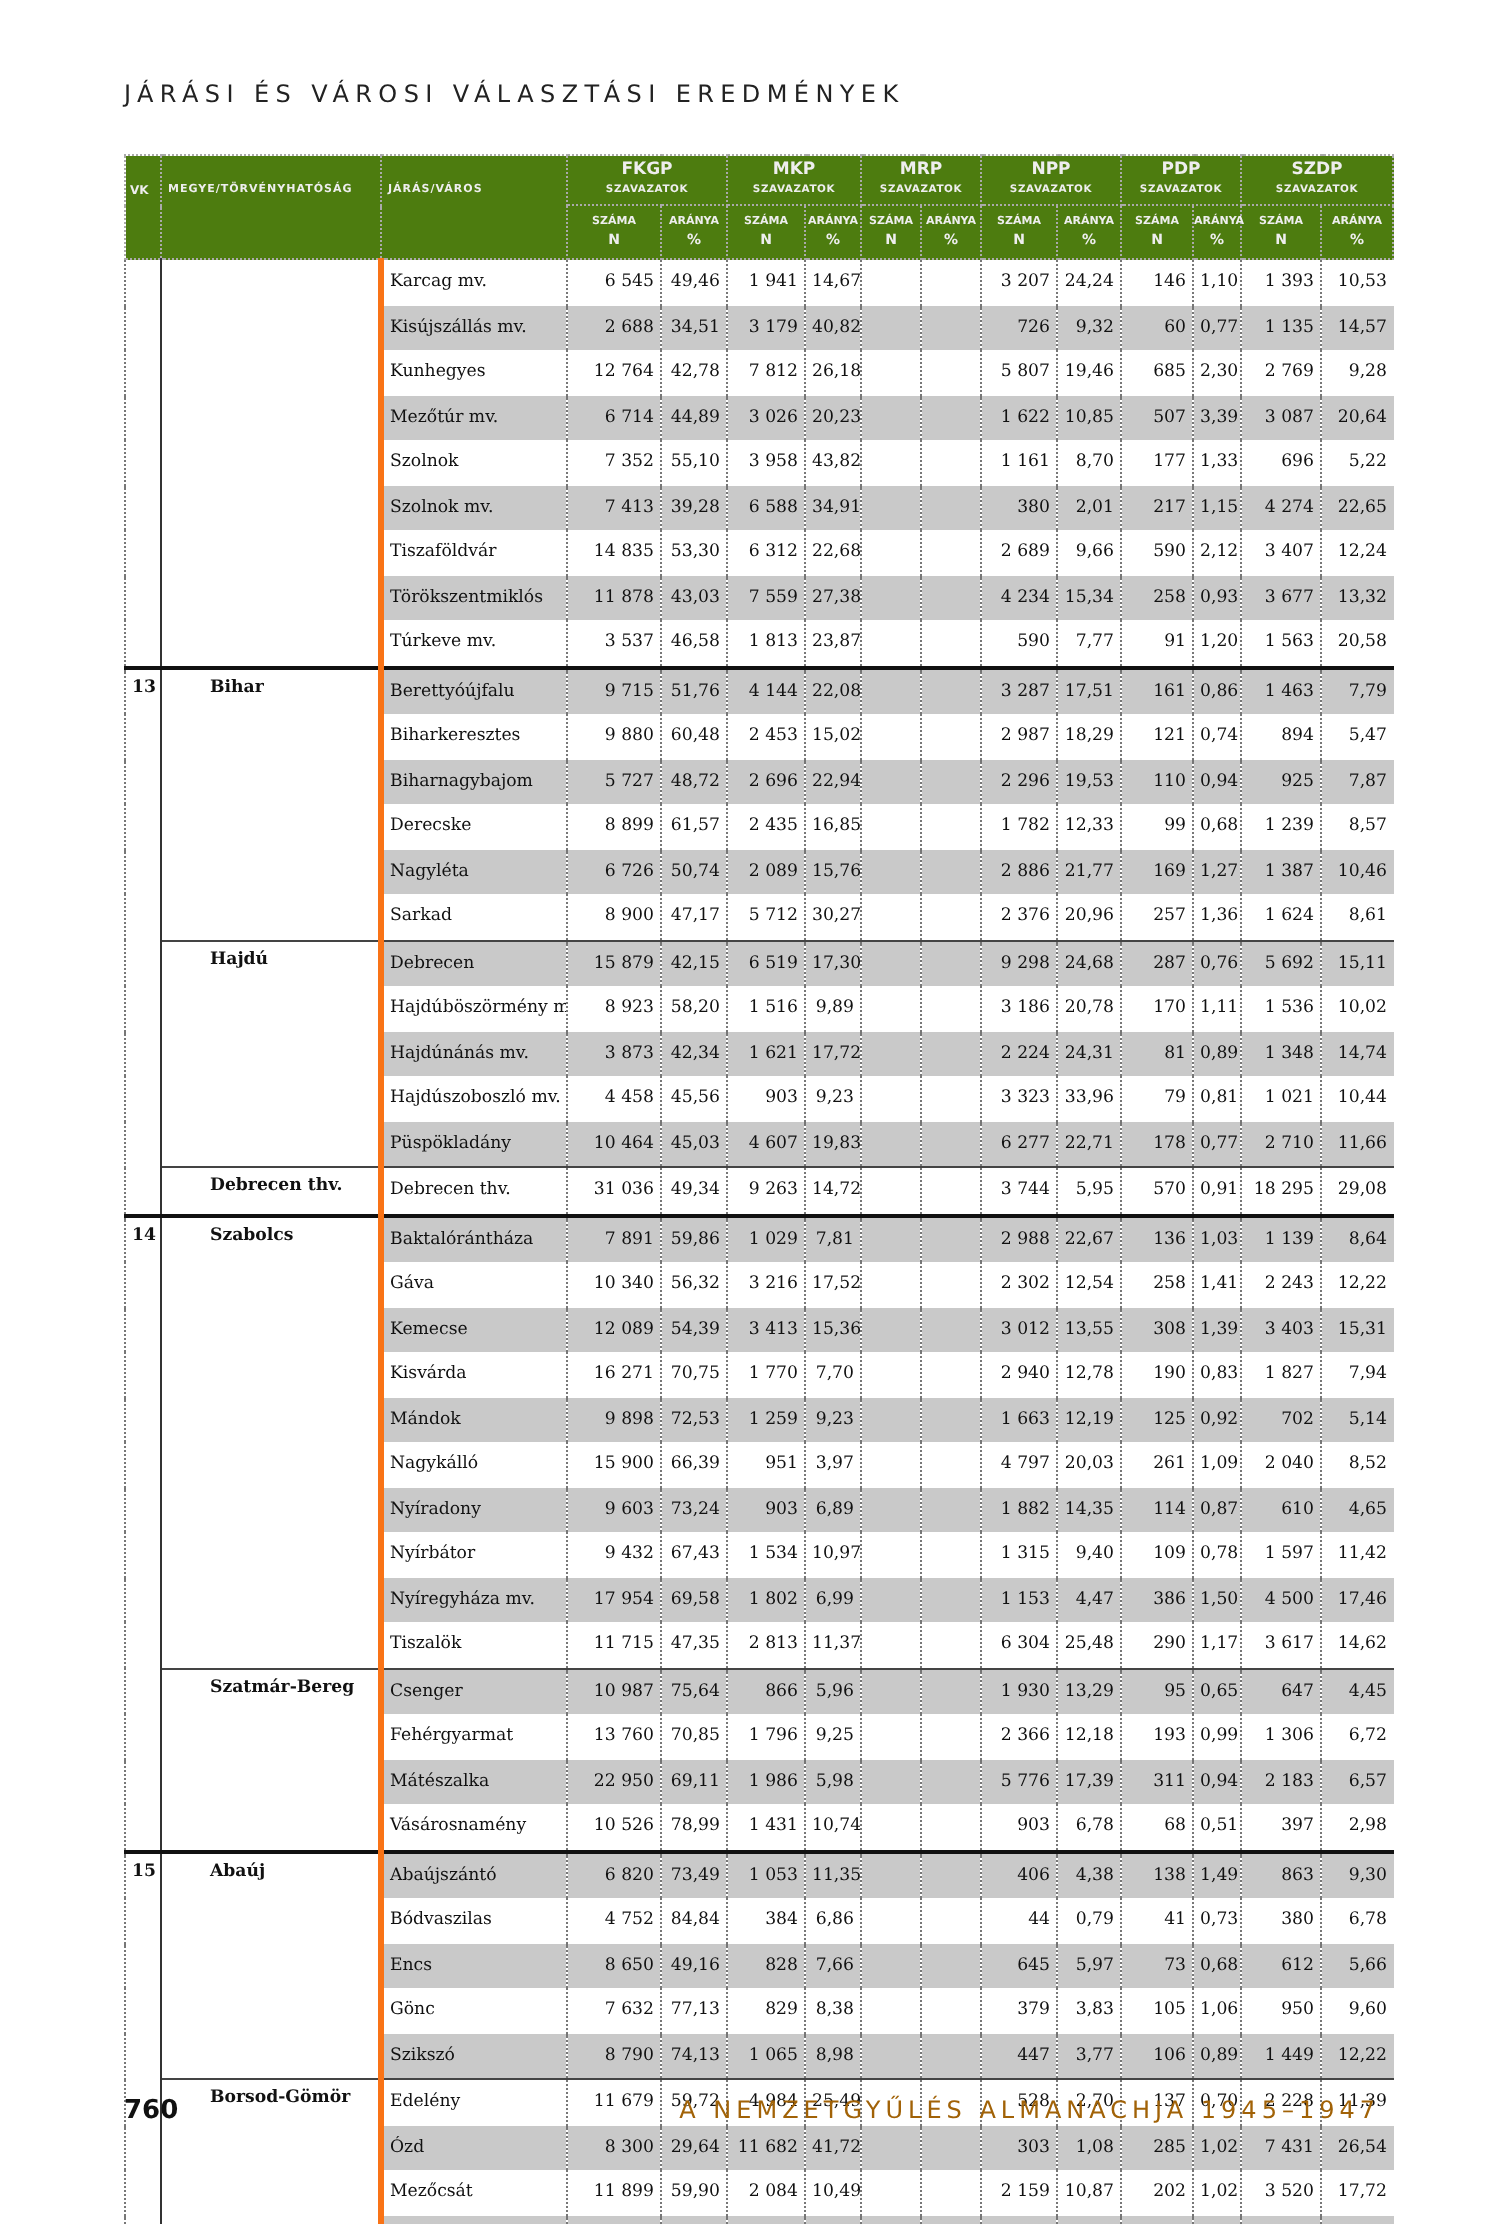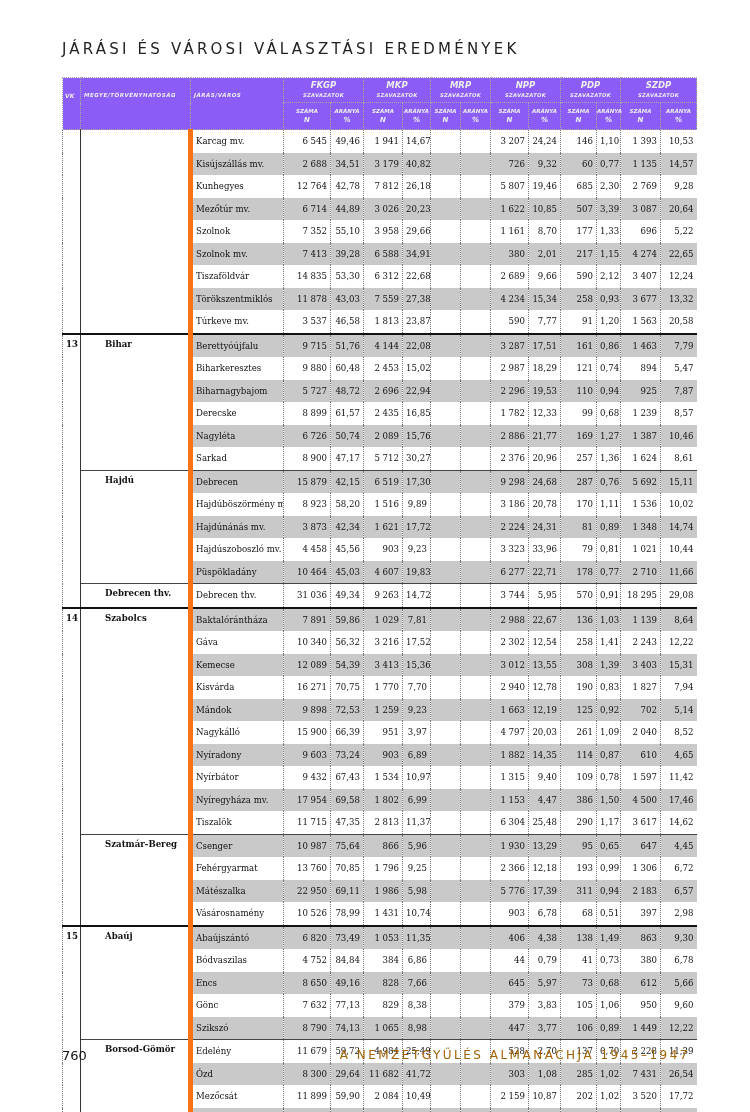--- a/index.html
+++ b/index.html
@@ -1,37 +1,37 @@
 <!DOCTYPE html>
 <html><head>
 <meta charset="utf-8">
 <style>
   html, body { margin:0; padding:0; background:#fff; }
   body { width:750px; height:1112px; position:relative; font-family:"DejaVu Serif", serif; color:#111; overflow:hidden; }
-  .running-head { position:absolute; left:62px; top:40px; font-family:"DejaVu Sans", sans-serif; font-size:15px; letter-spacing:3.2px; color:#222; }
+  .running-head { position:absolute; left:62px; top:40px; font-family:"DejaVu Sans", sans-serif; font-size:12px; letter-spacing:3.2px; color:#222; }
   .tbl-wrap { position:absolute; left:62px; top:77px; width:634px; }
   table { border-collapse:collapse; width:634px; table-layout:fixed; font-size:8.6px; }
-  thead th { background:#8b5cf6; color:#eee; font-family:"DejaVu Sans", sans-serif; font-weight:bold; border:1px dotted #aaa; padding:0; text-transform:uppercase;font-style:italic; }
+  thead th { background:#4d7c0f; color:#eee; font-family:"DejaVu Sans", sans-serif; font-weight:bold; border:1px dotted #aaa; padding:0; text-transform:uppercase; }
   thead .top th { height:24px; }
   thead .sub th { height:26px; font-size:5.5px; line-height:9px; }
   thead .party { font-size:8px; line-height:10px; }
   thead .party .p { display:block; font-size:8.5px; }
   thead .party .s { display:block; font-size:5.2px; letter-spacing:0.3px; }
   thead .left { text-align:left; padding-left:3px; font-size:5.5px; letter-spacing:0.5px; vertical-align:top; padding-top:14px; }
   thead .vk { text-align:left; padding-left:2px; font-size:6px; vertical-align:top; padding-top:14px; }
   tbody td { height:18.5px; padding:0 3px; border-left:1px dotted #777; white-space:nowrap; overflow:hidden; }
   tbody td.num { text-align:right; }
   tbody td.vk, tbody td.megye { font-weight:bold; vertical-align:top; padding-top:4px; background:#fff; }
   tbody td.megye { border-left:1px solid #333;padding-left:24px; }
-  tbody td.jaras { border-left:5px solid #f97316; }
+  tbody td.jaras { border-left:3px solid #f97316; }
   tbody tr.shaded td.sh { background:#c9c9c9; }
   tbody tr.sub-start td.sh, tbody tr.sub-start td.megye { border-top:1px solid #444; }
   tbody tr.section-start td { border-top:2px solid #111; }
   .tbl-bottom { border-bottom:2px solid #111; }
-  .folio { position:absolute; left:62px; top:1048px; font-family:"DejaVu Sans", sans-serif; font-weight:normal; font-size:13px; }
+  .folio { position:absolute; left:62px; top:1048px; font-family:"DejaVu Sans", sans-serif; font-weight:bold; font-size:13px; }
   .foot-title { position:absolute; right:60px; top:1048px; font-family:"DejaVu Sans", sans-serif; font-size:12px; letter-spacing:2.5px; color:#a16207; }
 </style>
 </head>
 <body>
 
 <div class="running-head">JÁRÁSI ÉS VÁROSI VÁLASZTÁSI EREDMÉNYEK</div>
 
 <div class="tbl-wrap">
   <table class="tbl-bottom">
     <colgroup>
@@ -165,21 +165,21 @@
           <td class="num sh">3 087</td>
           <td class="num sh">20,64</td>
         </tr>
         <tr>
           <td class="vk"></td>
           <td class="megye"></td>
           <td class="jaras sh">Szolnok</td>
           <td class="num sh">7 352</td>
           <td class="num sh">55,10</td>
           <td class="num sh">3 958</td>
-          <td class="num sh">29,66</td>
+          <td class="num sh">43,82</td>
           <td class="num sh"></td>
           <td class="num sh"></td>
           <td class="num sh">1 161</td>
           <td class="num sh">8,70</td>
           <td class="num sh">177</td>
           <td class="num sh">1,33</td>
           <td class="num sh">696</td>
           <td class="num sh">5,22</td>
         </tr>
         <tr class="shaded">

